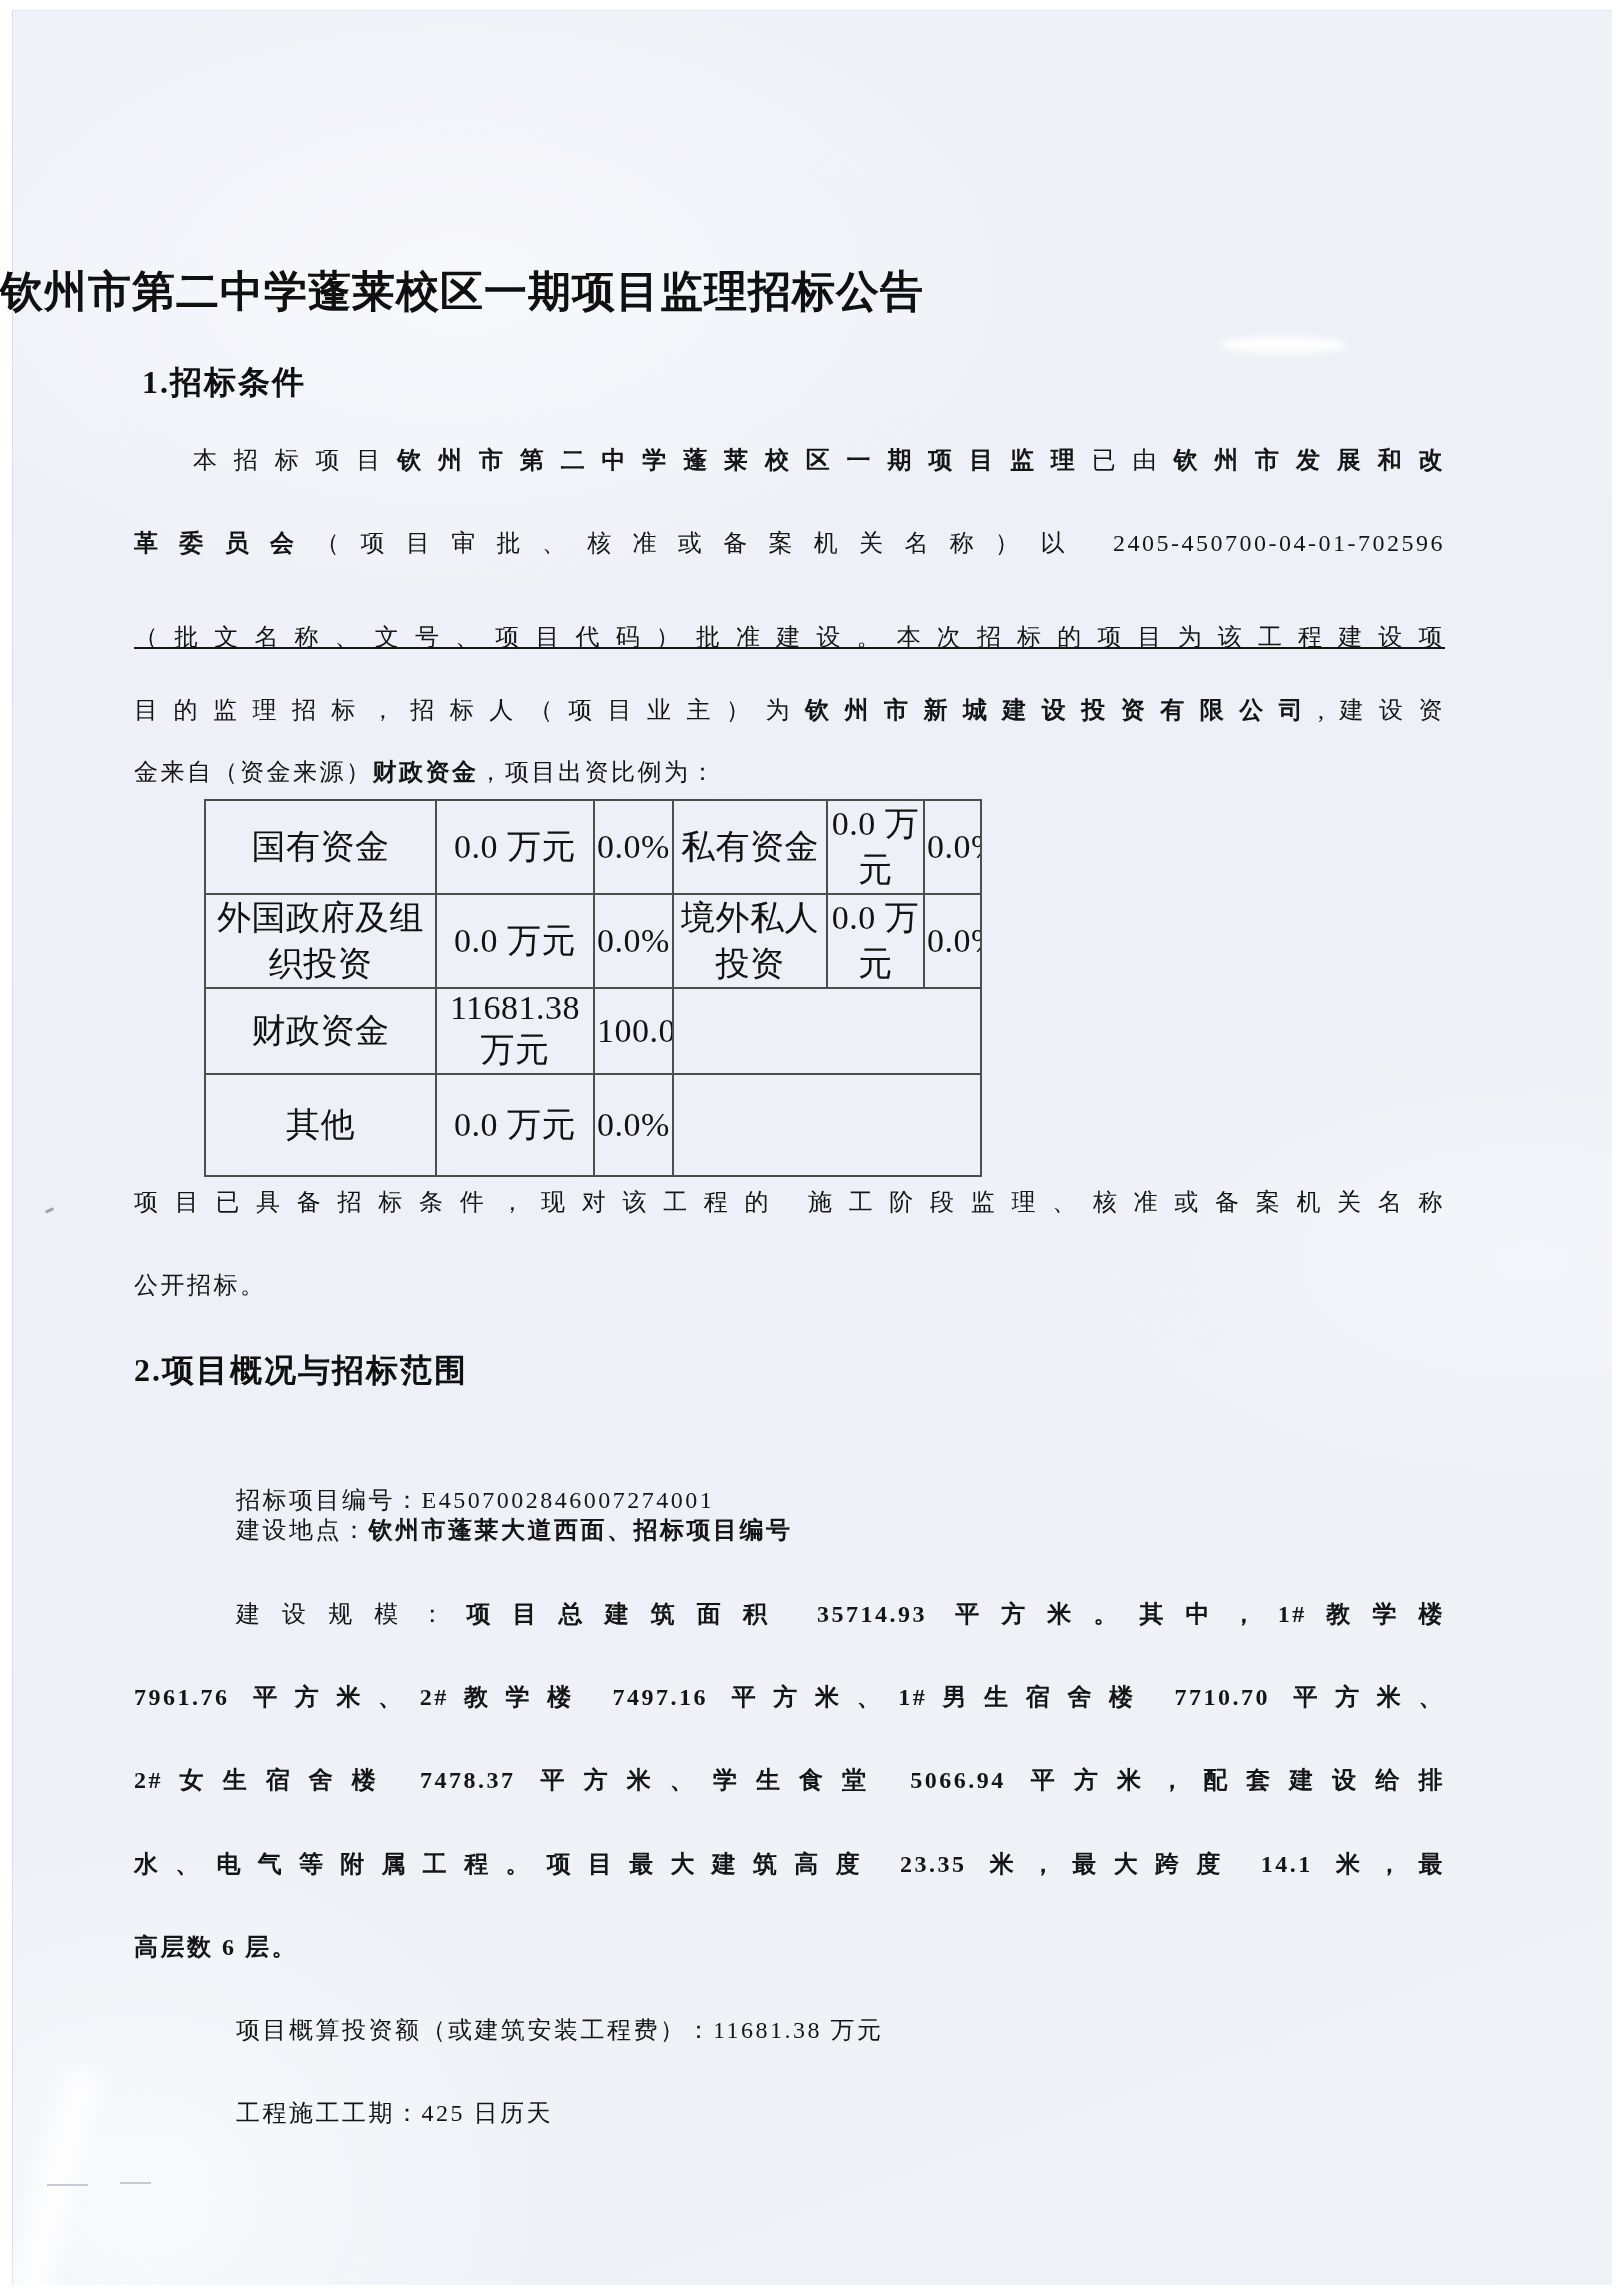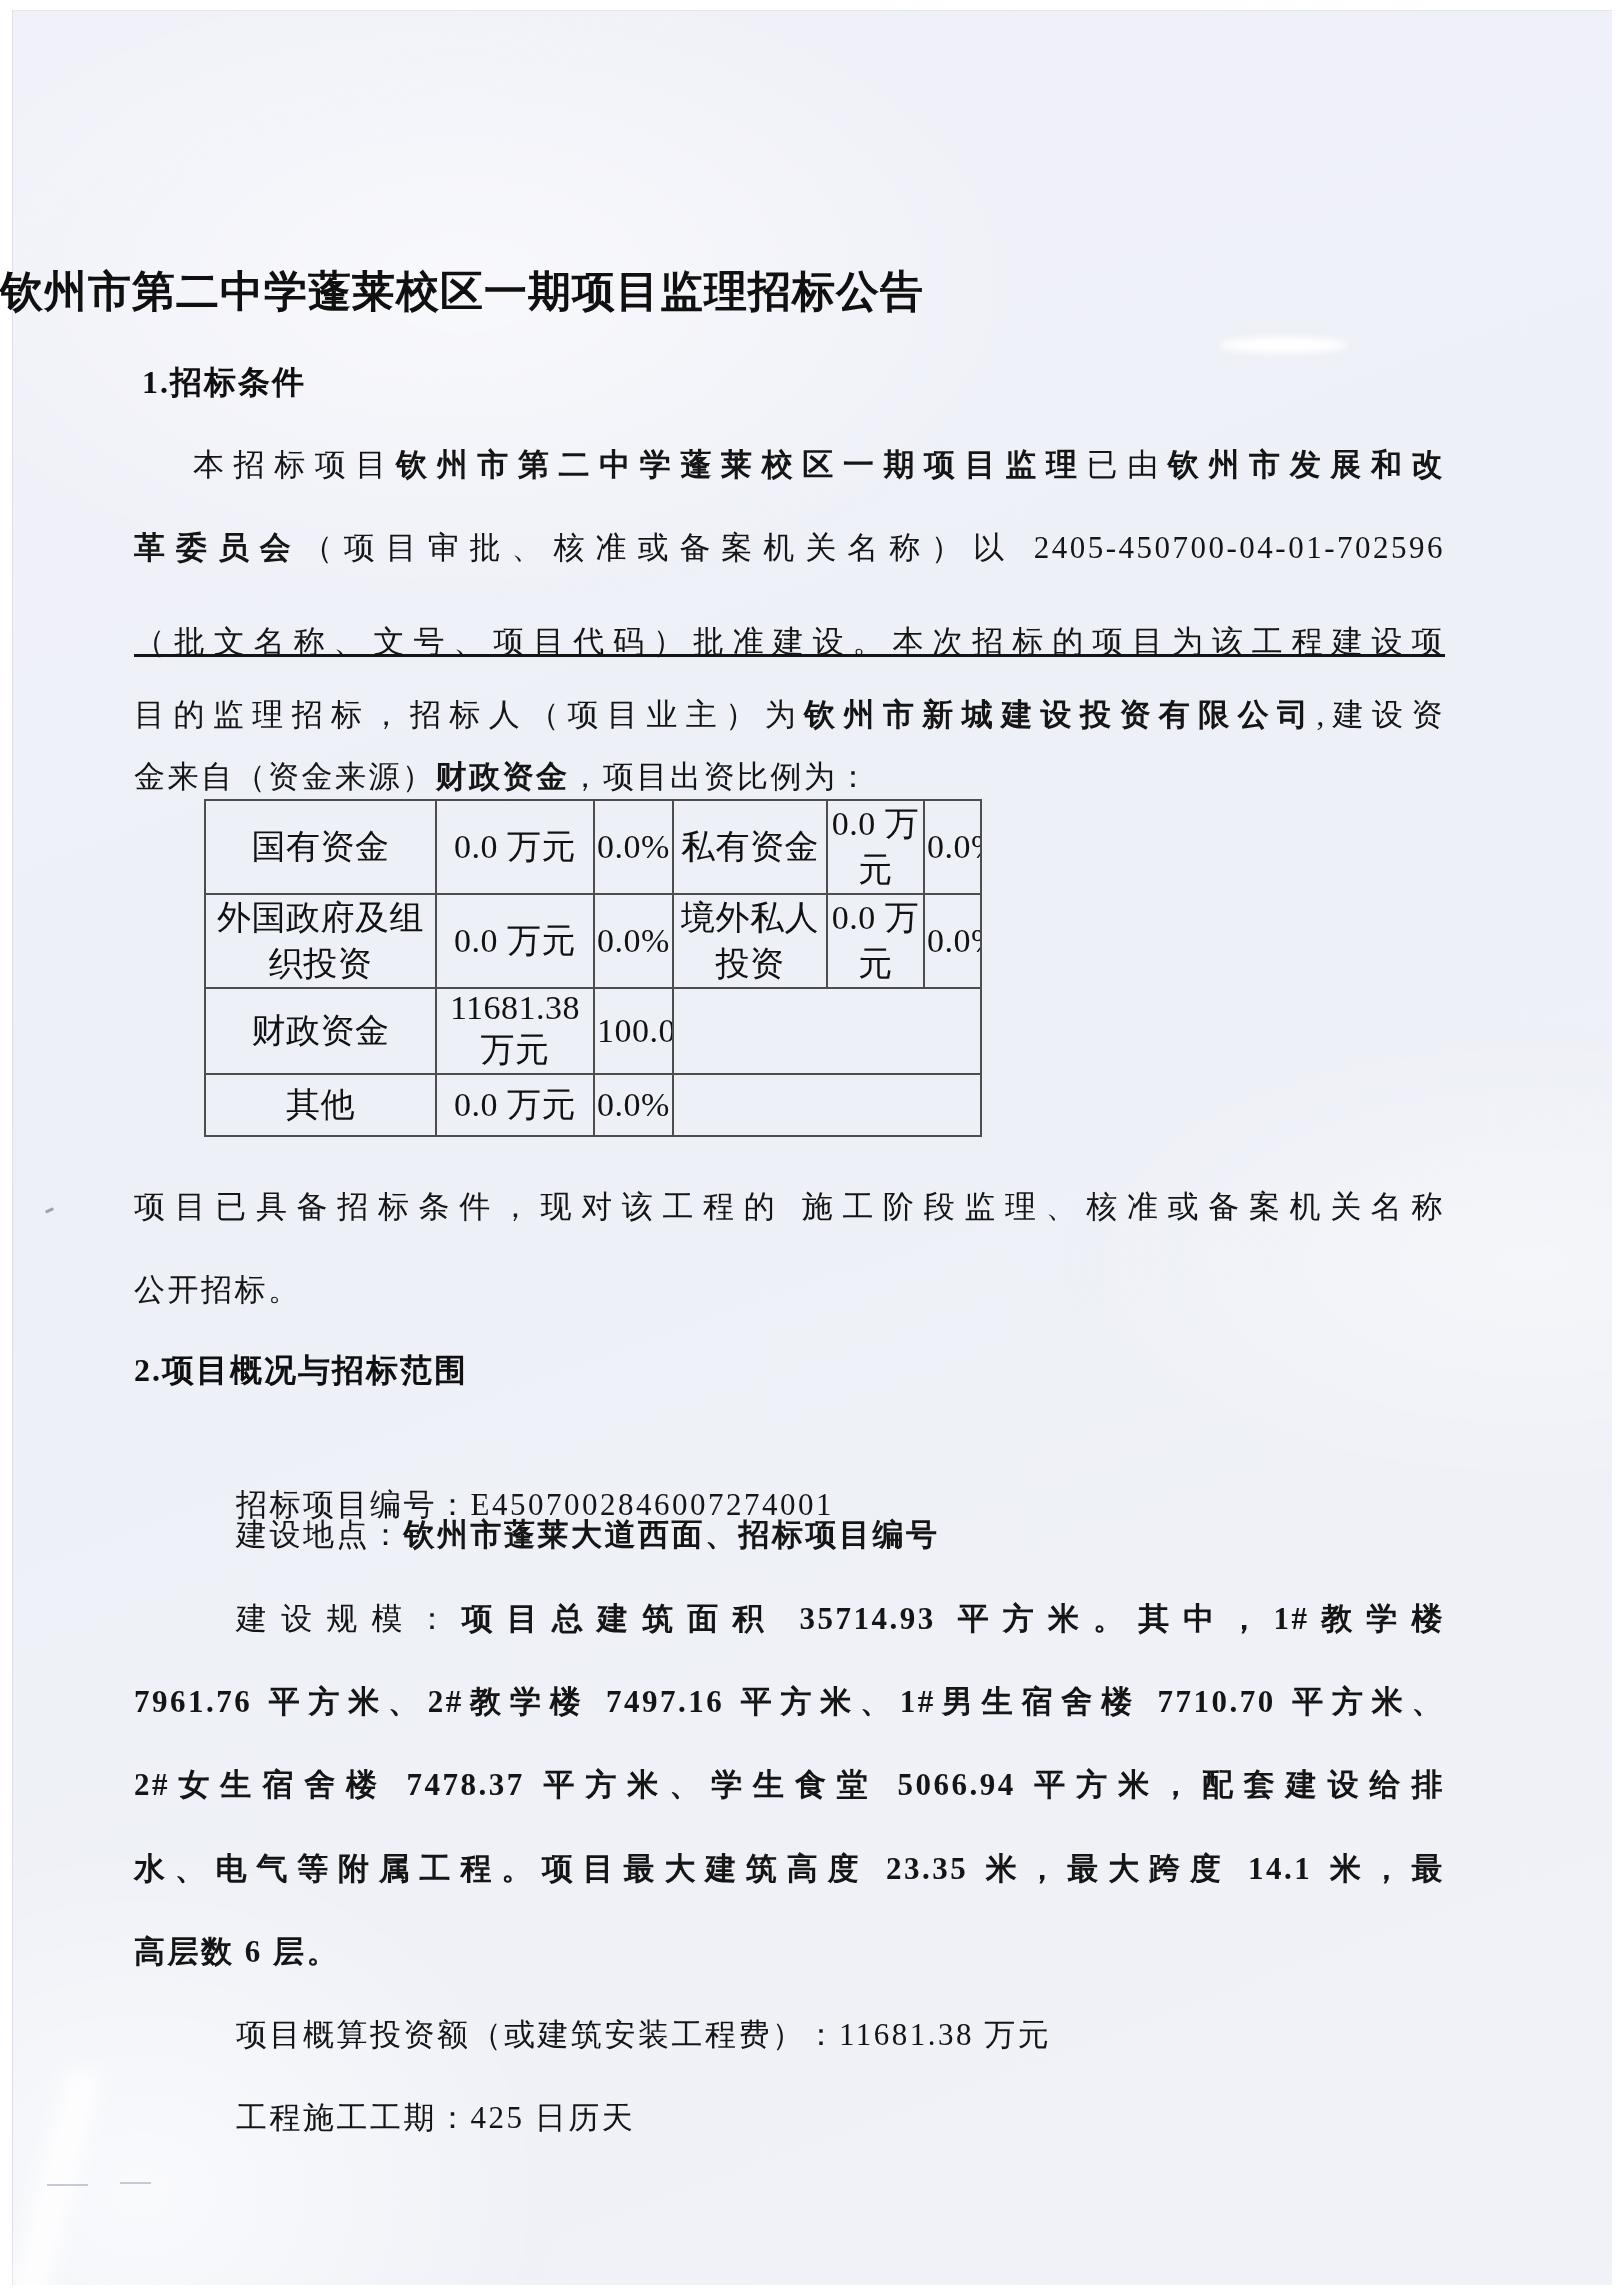--- a/index.html
+++ b/index.html
@@ -38,21 +38,21 @@
     font-size:32px;
     font-weight:700;
     letter-spacing:2px;
     line-height:1.1;
     color:#101010;
   }
   .ln{
     position:absolute;
     left:134px;
     width:1311px;
-    font-size:31px;
+    font-size:24px;
     letter-spacing:2.5px;
     line-height:1.2;
     white-space:nowrap;
   }
   .ln.j{
     white-space:normal;
     text-align:justify;
     text-align-last:justify;
   }
   .ln .b{font-weight:700;}
@@ -164,21 +164,21 @@
     <td>境外私人投资</td>
     <td>0.0 万元</td>
     <td>0.0%</td>
   </tr>
   <tr style="height:80px;">
     <td>财政资金</td>
     <td>11681.38 万元</td>
     <td>100.0%</td>
     <td colspan="3"></td>
   </tr>
-  <tr style="height:62px;">
+  <tr style="height:102px;">
     <td>其他</td>
     <td>0.0 万元</td>
     <td>0.0%</td>
     <td colspan="3"></td>
   </tr>
 </tbody>
   </table>
 
 <div class="ln j" style="top:1188px;">
   <span>项目已具备招标条件，现对该工程的 施工阶段监理、核准或备案机关名称</span>

